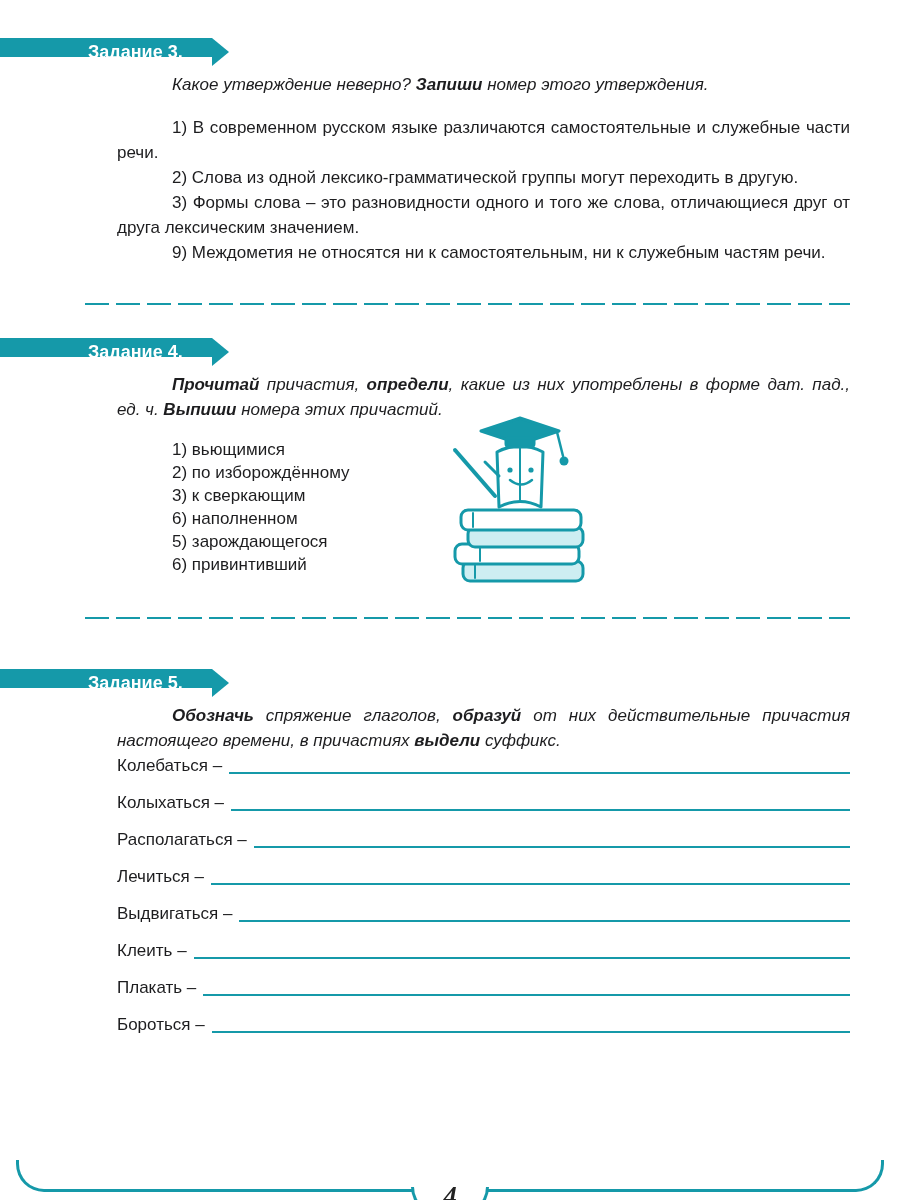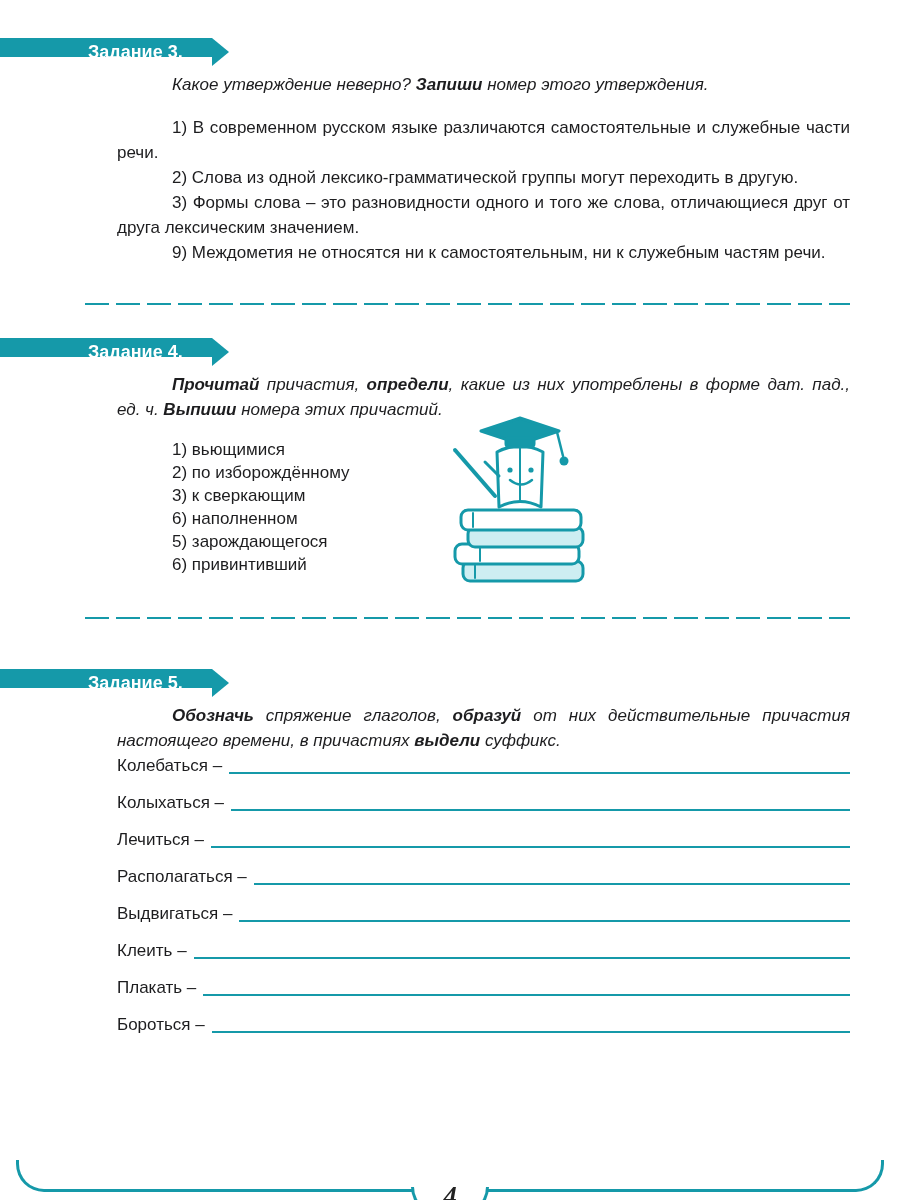--- a/index.html
+++ b/index.html
@@ -191,25 +191,25 @@
       <div class="vrows">
         <div class="vrow">
           <span class="vlabel">Колебаться –</span>
           <span class="wline"></span>
         </div>
         <div class="vrow">
           <span class="vlabel">Колыхаться –</span>
           <span class="wline"></span>
         </div>
         <div class="vrow">
+          <span class="vlabel">Располагаться –</span>
+          <span class="wline"></span>
+        </div>
+        <div class="vrow">
           <span class="vlabel">Лечиться –</span>
-          <span class="wline"></span>
-        </div>
-        <div class="vrow">
-          <span class="vlabel">Располагаться –</span>
           <span class="wline"></span>
         </div>
         <div class="vrow">
           <span class="vlabel">Выдвигаться –</span>
           <span class="wline"></span>
         </div>
         <div class="vrow">
           <span class="vlabel">Клеить –</span>
           <span class="wline"></span>
         </div>

